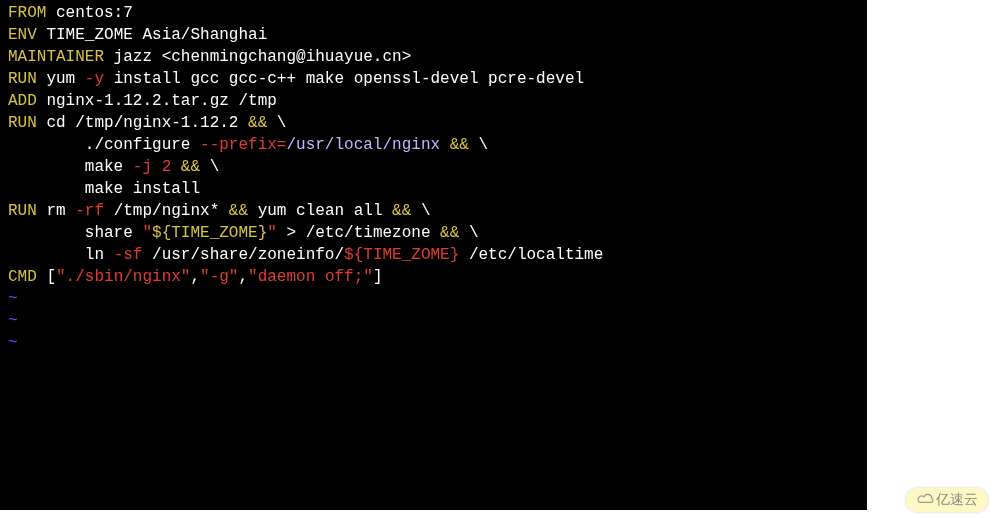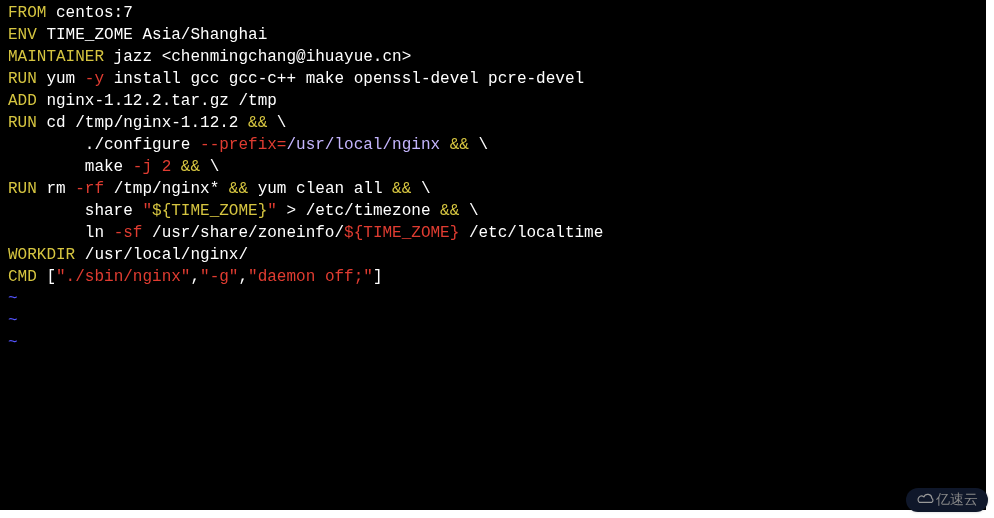--- a/index.html
+++ b/index.html
@@ -9,21 +9,21 @@
     }
     body {
       background: #ffffff;
       width: 994px;
       height: 518px;
       position: relative;
       font-family: "Courier New", Consolas, monospace;
     }
     .terminal {
       background: #000000;
-      width: 986px;
+      width: 867px;
       height: 510px;
       padding: 2px 8px;
       font-size: 16px;
       line-height: 22px;
       position: relative;
       overflow: hidden;
     }
     .line {
       white-space: pre;
       color: #ffffff;
@@ -36,21 +36,21 @@
       color: #000000;
       display: inline-block;
       width: 10px;
       font-weight: bold;
     }
     .tilde { color: #5454ff; }
     .watermark {
       position: absolute;
       bottom: 6px;
       right: 6px;
-      background: #0f172a;
+      background: #fef9c3;
       border-radius: 14px;
       padding: 3px 10px;
       font-family: Arial, sans-serif;
       font-size: 14px;
       color: #888;
       display: flex;
       align-items: center;
       box-shadow: 0 0 3px rgba(0,0,0,0.2);
     }
     .watermark svg { width: 20px; height: 14px; }
@@ -63,26 +63,26 @@
       <div class="line"><span class="kw">FROM</span><span> centos:7</span></div>
       <div class="line"><span class="kw">ENV</span><span> TIME_ZOME Asia/Shanghai</span></div>
       <div class="line"><span class="kw">MAINTAINER</span><span> jazz &lt;chenmingchang@ihuayue.cn&gt;</span></div>
       <div class="line"><span></span></div>
       <div class="line"><span class="kw">RUN</span><span> yum </span><span class="red">-y</span><span> install gcc gcc-c++ make openssl-devel pcre-devel</span></div>
       <div class="line"><span class="kw">ADD</span><span> nginx-1.12.2.tar.gz /tmp</span></div>
       <div class="line"><span></span></div>
       <div class="line"><span class="kw">RUN</span><span> cd /tmp/nginx-1.12.2 </span><span class="kw">&amp;&amp;</span><span> \</span></div>
       <div class="line"><span>        ./configure </span><span class="red">--prefix=</span><span class="cyan">/usr/local/nginx </span><span class="kw">&amp;&amp;</span><span> \</span></div>
       <div class="line"><span>        make </span><span class="red">-j</span><span class="red"> 2</span><span> </span><span class="kw">&amp;&amp;</span><span> \</span></div>
+      <div class="line"><span>        make install</span></div>
       <div class="line"><span></span></div>
       <div class="line"><span class="kw">RUN</span><span> rm </span><span class="red">-rf</span><span> /tmp/nginx* </span><span class="kw">&amp;&amp;</span><span> yum clean all </span><span class="kw">&amp;&amp;</span><span> \</span></div>
       <div class="line"><span>        share </span><span class="red">"</span><span class="kw">${TIME_ZOME}</span><span class="red">"</span><span> &gt; /etc/timezone </span><span class="kw">&amp;&amp;</span><span> \</span></div>
       <div class="line"><span>        ln </span><span class="red">-sf</span><span> /usr/share/zoneinfo/</span><span class="red">${TIME_ZOME}</span><span> /etc/localtime</span></div>
       <div class="line"><span></span></div>
-      <div class="line"><span class="kw">WORKDIR</span><span> /usr/local/nginx/</span></div>
       <div class="line"><span class="kw">CMD</span><span> [</span><span class="red">"./sbin/nginx"</span><span>,</span><span class="red">"-g"</span><span>,</span><span class="red">"daemon off;"</span><span>]</span></div>
     </div>
   <div id="tildes">
       <div class="line tilde">~</div>
       <div class="line tilde">~</div>
       <div class="line tilde">~</div>
     </div>
 </div>
 
 <div class="watermark">

